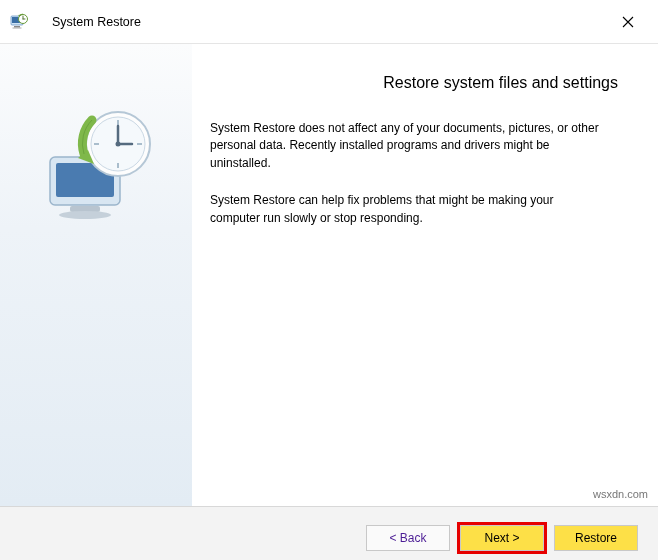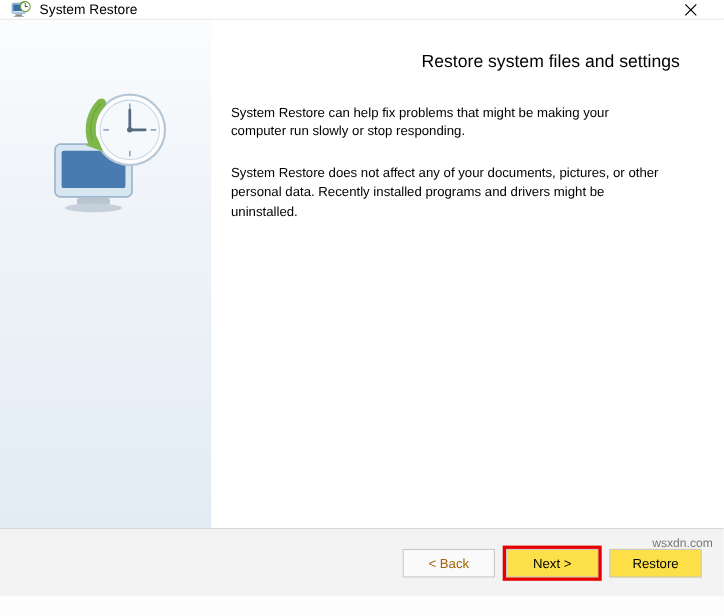--- a/index.html
+++ b/index.html
@@ -9,26 +9,27 @@
       font-family: "Segoe UI", Tahoma, sans-serif;
     }
     body {
       width: 658px;
       height: 560px;
       background: #fdfdfd;
       overflow: hidden;
       position: relative;
     }
     .titlebar {
-      height: 18px;
+      height: 44px;
       display: flex;
       align-items: center;
       padding: 0 10px;
       border-bottom: 1px solid #e5e5e5;
       background: #fff;
+      gap: 16px;
     }
     .titlebar .title-icon {
       width: 18px;
       height: 18px;
       margin-right: 8px;
       display: flex;
       align-items: center;
       justify-content: center;
     }
     .titlebar .title-text {
@@ -96,21 +97,21 @@
       min-width: 84px;
       height: 26px;
       font-size: 12px;
       border: 1px solid #c8c8c8;
       background: #fde047;
       cursor: pointer;
       padding: 0 12px;
       color: #000;
     }
     .btn:disabled {
-      color: #a16207;
+      color: #4c1d95;
       cursor: default;
       background: #fafafa;
     }
     .btn.primary-highlight {
       outline: 3px solid #e60000;
       outline-offset: 0px;
     }
     .watermark {
       position: absolute;
       right: 10px;
@@ -168,22 +169,22 @@
 
         <path d="M 52 18 A 34 34 0 0 0 44 52" fill="none" stroke="#7fb84a" stroke-width="9" stroke-linecap="round"></path>
         <path d="M 38 56 L 48 48 L 54 62 Z" fill="#7fb84a"></path>
         <path d="M 52 18 A 34 34 0 0 0 44 52" fill="none" stroke="#5e9634" stroke-width="1" opacity="0.6"></path>
       </svg>
     </div>
   </div>
 
   <div class="main">
     <h1>Restore system files and settings</h1>
+    <p>System Restore does not affect any of your documents, pictures, or other personal data. Recently installed programs and drivers might be uninstalled.</p>
     <p>System Restore can help fix problems that might be making your computer run slowly or stop responding.</p>
-    <p>System Restore does not affect any of your documents, pictures, or other personal data. Recently installed programs and drivers might be uninstalled.</p>
   </div>
 </div>
 
 <div class="footer">
   <button class="btn" disabled="">&lt; Back</button>
   <button class="btn primary-highlight">Next &gt;</button>
   <button class="btn">Restore</button>
 </div>
 
 <div class="watermark">wsxdn.com</div>

